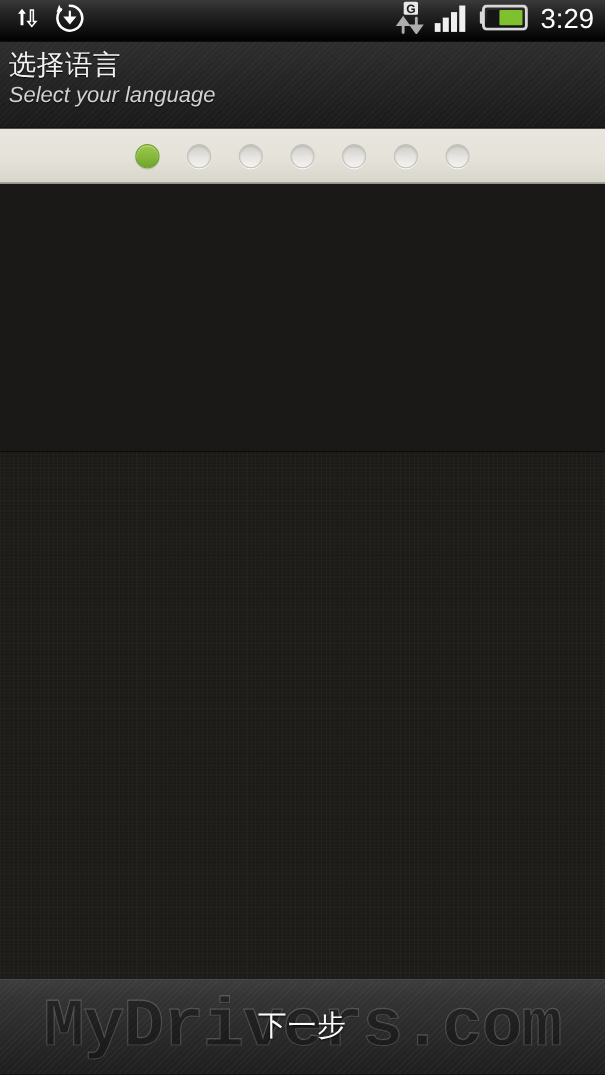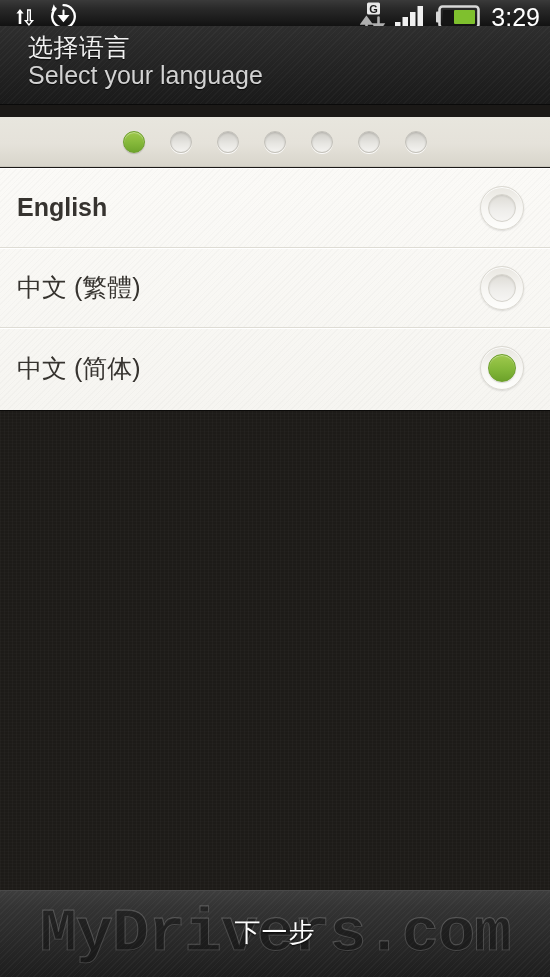--- a/index.html
+++ b/index.html
@@ -49,48 +49,49 @@
     line-height: 1;
     padding-left: 2px;
     padding-bottom: 2px;
     font-weight: normal;
   }
   .sicon { display: block; }
 
   
   .header {
     position: absolute;
-    left: 0; top: 26px;
+    left: 0; top: 38px;
     width: 550px;
     height: 79px;
     box-sizing: border-box;
     background:
       repeating-linear-gradient(135deg,
         rgba(255,255,255,0.028) 0px,
         rgba(255,255,255,0.028) 1px,
         rgba(0,0,0,0) 1px,
         rgba(0,0,0,0) 4px),
       linear-gradient(to bottom, #2e2e2e 0%, #252525 45%, #1a1a1a 100%);
-    padding: 6px 0 0 28px;
+    padding: 6px 0 0 8px;
     border-bottom: 1px solid #0a0a0a;
   }
   .header-title {
     color: #f2f2f2;
     font-size: 25px;
     line-height: 30px;
     font-weight: normal;
     text-shadow: 0 1px 1px rgba(0,0,0,0.85);
     letter-spacing: 0.5px;
   }
   .header-subtitle {
     color: #d2d2d2;
-    font-size: 25px;
+    font-size: 20px;
     line-height: 27px;
     font-weight: normal;
     text-shadow: 0 1px 1px rgba(0,0,0,0.8);
+    font-style: italic;
   }
 
   
   .dots-band {
     position: absolute;
     left: 0; top: 117px;
     width: 550px;
     height: 50px;
     box-sizing: border-box;
     background: linear-gradient(to bottom, #e8e6de 0%, #e5e2da 55%, #d8d5cb 100%);
@@ -319,44 +320,20 @@
   <div class="dots-band">
     <span class="dot on"></span>
     <span class="dot off"></span>
     <span class="dot off"></span>
     <span class="dot off"></span>
     <span class="dot off"></span>
     <span class="dot off"></span>
     <span class="dot off"></span>
   </div>
 
-  <div class="lang-list">
-
-    <div class="lang-row">
-      <span class="lang-label bold">English</span>
-      <span class="radio">
-        <span class="radio-inner off"></span>
-      </span>
-    </div>
-
-    <div class="lang-row">
-      <span class="lang-label">中文 (繁體)</span>
-      <span class="radio">
-        <span class="radio-inner off"></span>
-      </span>
-    </div>
-
-    <div class="lang-row">
-      <span class="lang-label">中文 (简体)</span>
-      <span class="radio">
-        <span class="radio-inner on"></span>
-      </span>
-    </div>
-
-  </div>
 
   <div class="content-dark"></div>
 
   <div class="button-bar">
     <span class="next-label">下一步</span>
   </div>
 
   <div class="watermark">
     <span class="watermark-text">MyDrivers.com</span>
   </div>

